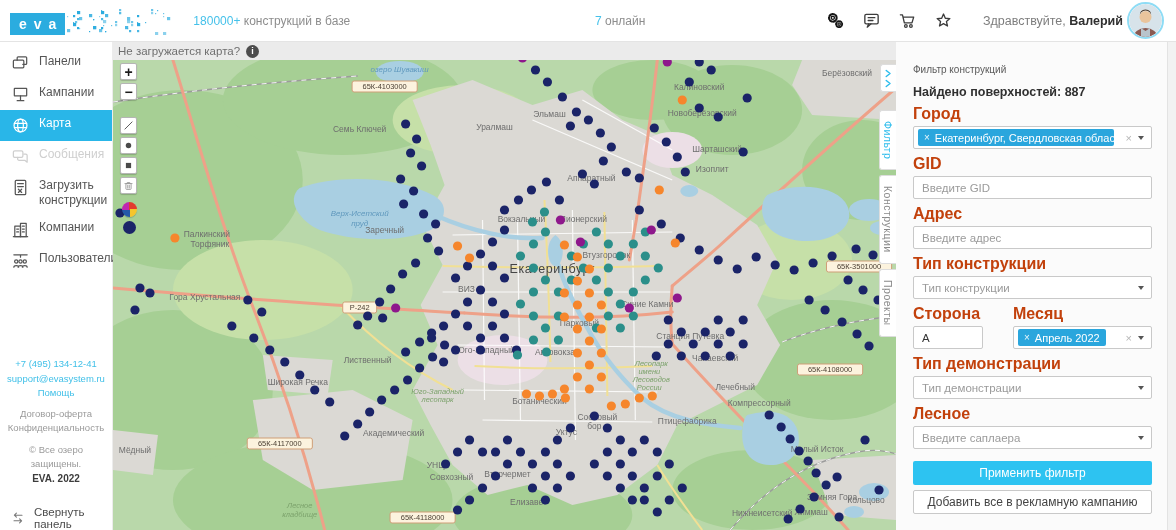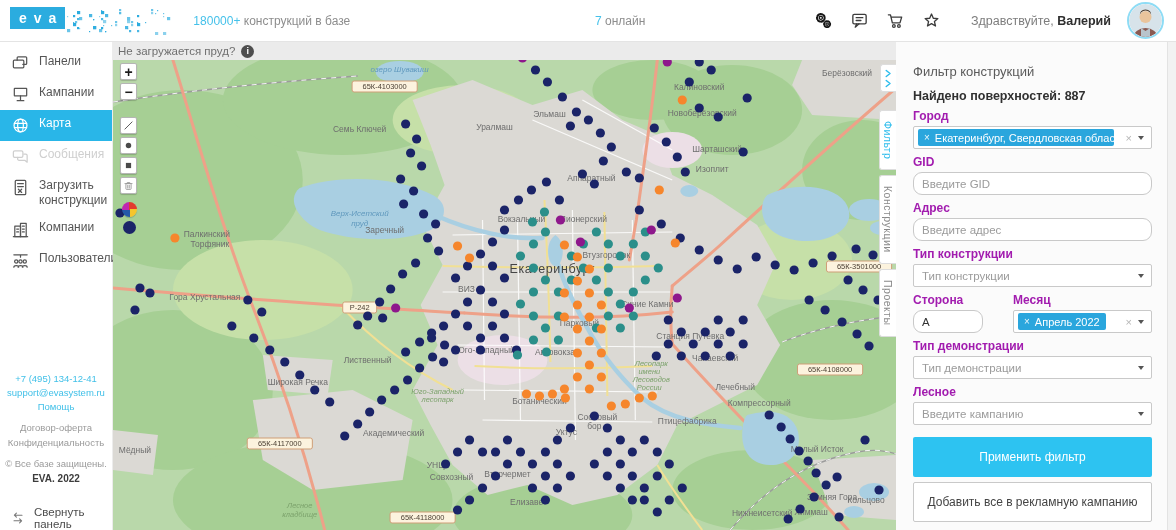--- a/index.html
+++ b/index.html
@@ -3,33 +3,33 @@
 <meta charset="utf-8">
 <style>
   html,body{margin:0;padding:0}
   body{width:1176px;height:530px;overflow:hidden;background:#ebebeb;
        font-family:"Liberation Sans",sans-serif;-webkit-font-smoothing:antialiased}
   .app{width:1176px;height:530px;display:flex;flex-direction:column}
 
   
   .header{height:42px;background:#fff;border-bottom:1px solid #e4e4e4;display:flex;
           align-items:center;padding:0 12px 0 10px;box-sizing:border-box;position:relative;z-index:6;flex:none}
-  .logo{display:flex;align-items:flex-start;cursor:pointer}
+  .logo{display:flex;align-items:flex-end;cursor:pointer}
   .logo-block{background:#2bacdf;color:#fff;font-weight:bold;font-size:14px;
               letter-spacing:7px;padding:4px 2px 4px 9px;line-height:1}
   .logo-splat{margin-left:2px}
   .stat{font-size:12px;color:#8d8d8d;margin-left:16px;white-space:nowrap}
   .stat .num{color:#45c1ea}
   .stat.center{position:absolute;left:595px;top:50%;transform:translateY(-50%);margin:0}
   .header-icons{margin-left:auto;display:flex;gap:17px;align-items:center;margin-right:30px}
   .hicon{width:19px;height:19px;color:#3c3c3c;cursor:pointer;display:block}
   .hicon.dark{color:#161616}
   .hicon svg{width:100%;height:100%;fill:none;stroke:currentColor;stroke-width:1.4;
              stroke-linecap:round;stroke-linejoin:round}
-  .greeting{font-size:12.5px;color:#7d7d7d;margin-right:16px;white-space:nowrap}
+  .greeting{font-size:12.5px;color:#7d7d7d;margin-right:4px;white-space:nowrap}
   .greeting b{color:#2f2f2f}
   .avatar{width:33px;height:33px;border-radius:50%;border:2px solid #8edcf5;overflow:hidden;flex:none;cursor:pointer}
 
   
   .content{flex:1;display:flex;min-height:0}
 
   
   .sidebar{width:113px;background:#fff;border-right:1px solid #ececec;display:flex;
            flex-direction:column;font-size:12px;color:#555;flex:none;box-sizing:border-box;padding-top:6px}
   .nav-item{display:flex;align-items:flex-start;gap:9px;padding:6px 4px 6px 11px;cursor:pointer;line-height:1.25}
@@ -82,40 +82,40 @@
             justify-content:center;cursor:pointer;gap:1px}
   .chev-btn svg{width:9px;height:9px;fill:none;stroke:#2cbcec;stroke-width:2;stroke-linecap:round;stroke-linejoin:round}
   .vtab{writing-mode:vertical-rl;background:#fff;border:1px solid #ddd;border-right:none;
         border-radius:3px 0 0 3px;font-size:10.5px;color:#8a8a8a;padding:10px 2px;letter-spacing:.5px;cursor:pointer}
   .vtab.active{color:#2cbcec}
   .vtab.first{margin-top:12px}
 
   
   .filter-panel{width:271px;flex:none;background:#fbfbfb;padding:22px 15px 0 17px;box-sizing:border-box;
                 font-size:12px;color:#444}
-  .fp-title{font-size:13px;color:#5a5a5a;margin-bottom:10px}
+  .fp-title{font-size:10px;color:#5a5a5a;margin-bottom:10px}
   .fp-found{font-size:12.5px;font-weight:bold;color:#303030;margin-bottom:4px}
-  .f-label{font-weight:bold;font-size:12px;color:#a21caf;margin:6px 0 3px}
-  .f-input{width:100%;height:23px;border:1px solid #c9c9c9;border-radius:9px;box-sizing:border-box;
+  .f-label{font-weight:bold;font-size:16px;color:#c2410c;margin:6px 0 3px}
+  .f-input{width:100%;height:23px;border:1px solid #c9c9c9;border-radius:2px;box-sizing:border-box;
            padding:0 8px;font-size:11.5px;color:#333;background:#fff;font-family:inherit;outline:none}
   .f-input::placeholder{color:#9b9b9b}
   .f-select{position:relative;height:23px;border:1px solid #c9c9c9;border-radius:2px;background:#fff;
             display:flex;align-items:center;padding:0 7px 0 4px;gap:6px;cursor:pointer;box-sizing:border-box}
   .f-select .ph{color:#9b9b9b;flex:1;padding-left:4px;font-size:11.5px;white-space:nowrap;overflow:hidden}
   .f-select .spacer{flex:1}
   .caret{width:0;height:0;border-left:3.5px solid transparent;border-right:3.5px solid transparent;
          border-top:4.5px solid #555;flex:none}
   .clear-x{color:#b5b5b5;font-size:11px;flex:none;cursor:pointer}
   .tag{background:#2aa6dd;color:#fff;font-size:11px;padding:2.5px 6px;border-radius:2px;white-space:nowrap;
        display:inline-flex;gap:5px;align-items:center;max-width:205px;overflow:hidden}
   .tag .x{font-size:10px;opacity:.9;cursor:pointer}
   .row2{display:flex;gap:30px}
   .col-side{width:70px;flex:none}
   .col-month{flex:1;min-width:0}
-  .btn{width:100%;height:40px;border-radius:2px;font-size:12px;display:flex;align-items:center;
+  .btn{width:100%;height:24px;border-radius:2px;font-size:12px;display:flex;align-items:center;
        justify-content:center;cursor:pointer;box-sizing:border-box;margin-top:5px;font-family:inherit;border:none}
   .btn.primary{background:#2dc3f1;color:#fff;margin-top:12px}
   .btn.secondary{background:#fff;border:1px solid #c9c9c9;color:#444}
 
   .scroll-strip{width:8px;background:#f2f2f2;border-left:1px solid #e3e3e3;flex:none}
 </style>
 </head>
 <body>
 
 <div class="app">
@@ -290,34 +290,34 @@
             </svg>
             <span>Пользователи</span>
           </div>
         </div>
       <div class="side-footer">
         <span class="link">+7 (495) 134-12-41</span>
         <span class="link">support@evasystem.ru</span>
         <span class="link">Помощь</span>
         <span class="dim" style="margin-top:7px">Договор-оферта</span>
         <span class="dim">Конфиденциальность</span>
-        <span class="copy">© Все базе защищены.</span>
+        <span class="copy">© Все озеро защищены.</span>
         <span class="brand-year">EVA. 2022</span>
       </div>
       <div class="collapse-row">
         <svg viewBox="0 0 20 20">
           <path d="M15 6.5 H5.5 M8 4 L5.5 6.5 8 9 M5 13.5 H14.5 M12 11 l2.5 2.5 L12 16"></path>
         </svg>
         <span>Свернуть панель</span>
       </div>
     </div>
 
     <div class="main">
       <div class="hint-bar">
-        <span>Не загружается пруд?</span>
+        <span>Не загружается карта?</span>
         <span class="info-dot">i</span>
       </div>
       <div class="map-wrap">
         <svg class="map" viewBox="0 0 784 470" preserveAspectRatio="none">
 
           <rect width="784" height="470" fill="#b9d8aa"></rect>
           <g fill="#a6cf94">
             <ellipse cx="70" cy="120" rx="120" ry="90"></ellipse>
               <ellipse cx="230" cy="40" rx="120" ry="55"></ellipse>
             <ellipse cx="60" cy="330" rx="100" ry="80"></ellipse>
@@ -847,21 +847,21 @@
       </div>
 
       <div class="f-label">Тип демонстрации</div>
       <div class="f-select">
         <span class="ph">Тип демонстрации</span>
         <span class="caret"></span>
       </div>
 
       <div class="f-label">Лесное</div>
       <div class="f-select">
-        <span class="ph">Введите кампанию</span>
+        <span class="ph">Введите саплаера</span>
         <span class="caret"></span>
       </div>
 
       <button class="btn primary">Применить фильтр</button>
       <button class="btn secondary">Добавить все в рекламную кампанию</button>
       
     </div>
 
     <div class="scroll-strip"></div>
   </div>

